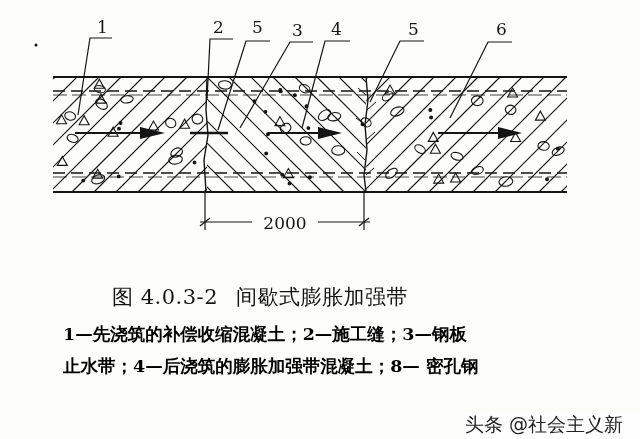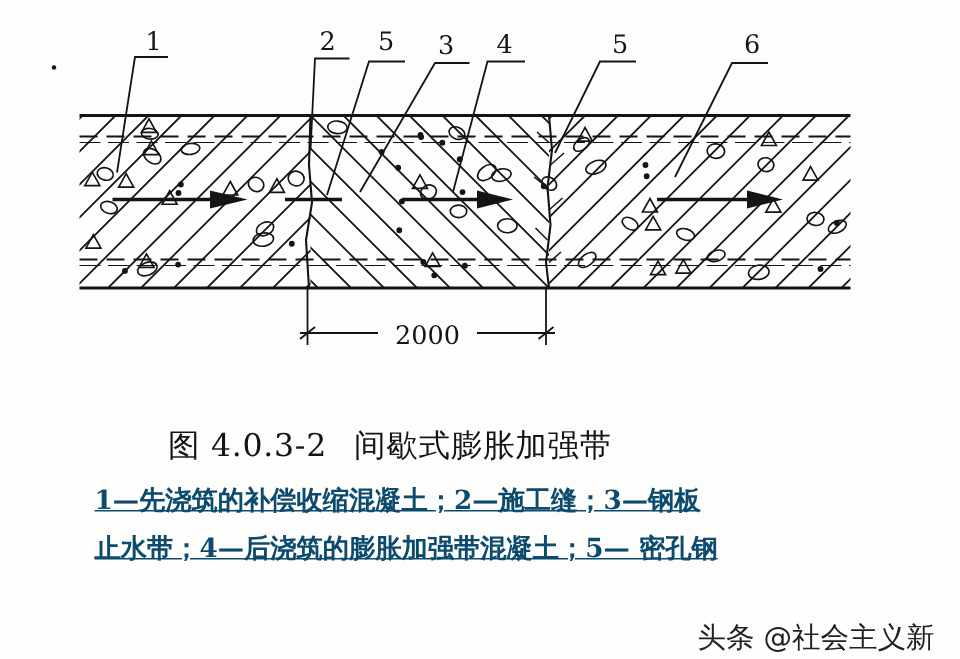--- a/index.html
+++ b/index.html
@@ -12,22 +12,22 @@
     }
     #diagram { position: absolute; left: 0; top: 0; }
     .caption {
       position: absolute; left: 0; width: 520px; top: 283px;
       text-align: center; font-size: 21px; letter-spacing: 0.5px;
       font-family: "DejaVu Serif", serif; color: #141414;
     }
     .caption .num { margin-right: 18px; }
     .legend {
       position: absolute; left: 63px; top: 318px; width: 520px;
-      font-size: 17.5px; line-height: 32px; color: #0c4a6e;
-      font-family: "DejaVu Serif", serif; font-weight: bold; text-decoration: underline;
+      font-size: 17.5px; line-height: 32px; color: #000000;
+      font-family: "DejaVu Serif", serif; font-weight: bold;
     }
     .legend .row { white-space: nowrap; }
     .watermark {
       position: absolute; left: 463px; top: 412px;
       font-size: 19px; color: #222;
       font-family: "DejaVu Sans", sans-serif;
       background: rgba(255,255,255,0.55); padding: 0 2px;
     }
   </style>
 </head>
@@ -239,16 +239,16 @@
   </g>
   <text x="285" y="229" text-anchor="middle" font-family="DejaVu Serif, serif" font-size="17" fill="#141414">2000</text>
 </svg>
 
 <div class="caption">
   <span class="num">图 4.0.3-2</span><span>间歇式膨胀加强带</span>
 </div>
 
 <div class="legend">
   <div class="row">1—先浇筑的补偿收缩混凝土；2—施工缝；3—钢板</div>
-  <div class="row">止水带；4—后浇筑的膨胀加强带混凝土；5— 密孔钢</div>
+  <div class="row">止水带；4—后浇筑的膨胀加强带混凝土；8— 密孔钢</div>
 </div>
 
 <div class="watermark">头条 @社会主义新民工</div>
 
 </body></html>

